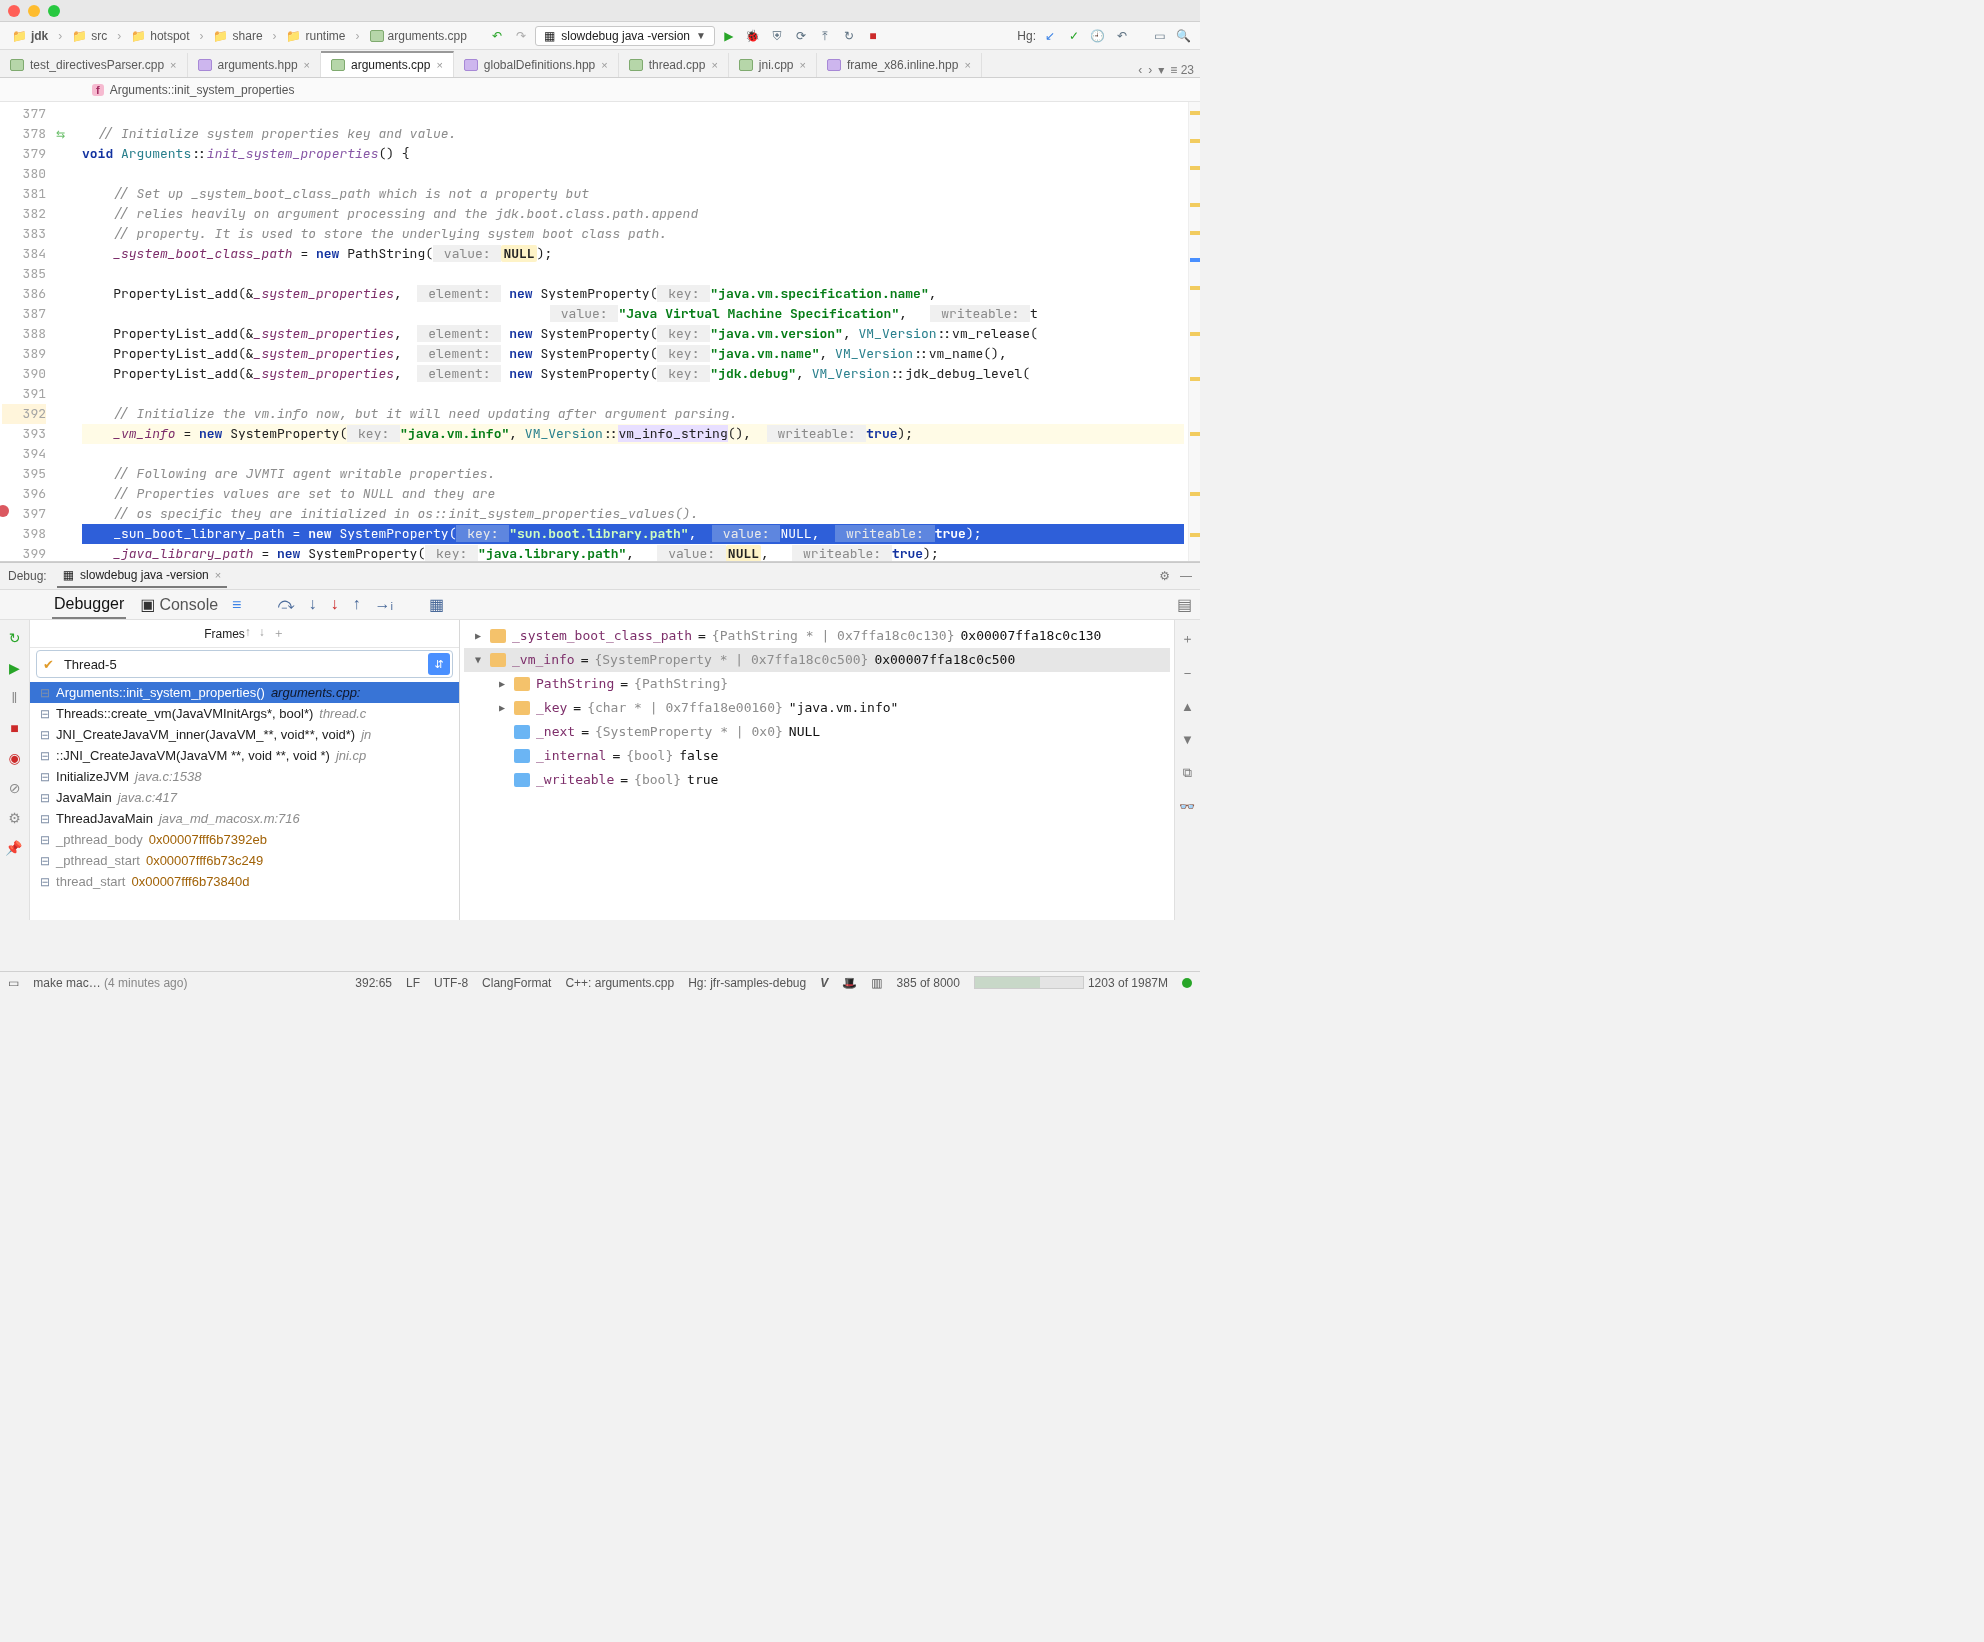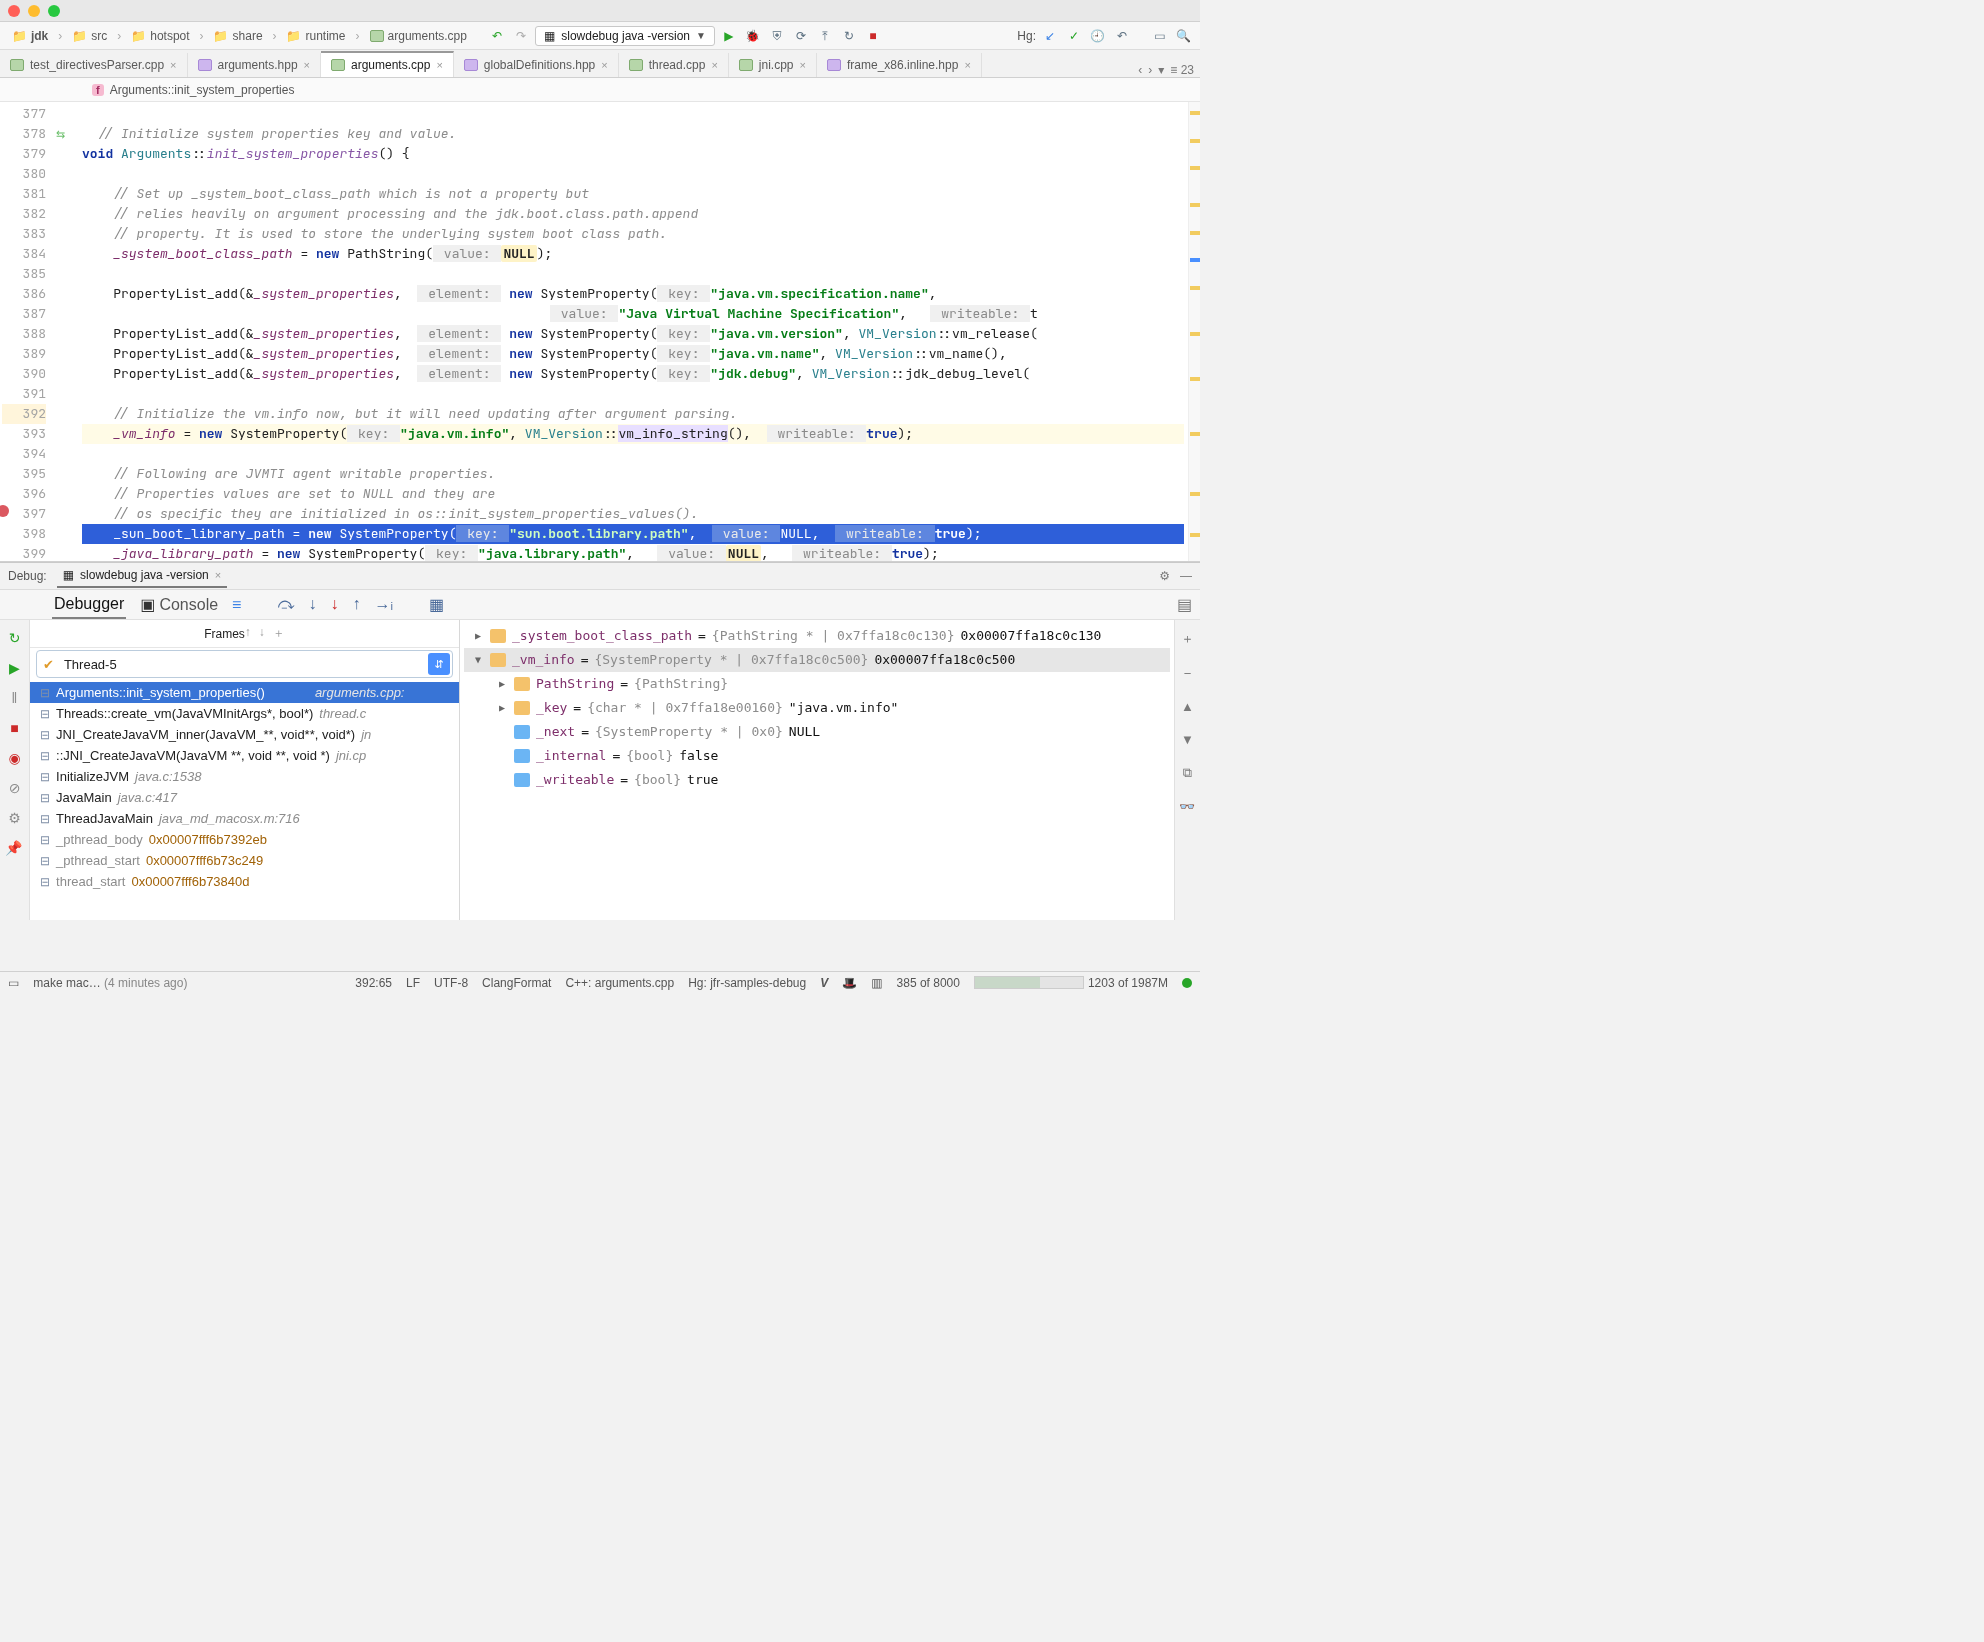--- a/index.html
+++ b/index.html
@@ -74,21 +74,21 @@
 .frames-pane { flex: 0 0 430px; display:flex; flex-direction:column; background:#fff; border-right:1px solid #d8d8d8;}
 .pane-hdr { height:28px; display:flex; align-items:center; justify-content:center; padding:0 8px; border-bottom:1px solid #e6e6e6; font-size:12px;}
 .thread-combo { height:28px; margin:2px 6px 4px 6px; display:flex; align-items:center; border:1px solid #bcd; border-radius:4px; background:#fff; }
 .thread-combo .chk { color:#e09b2b; padding:0 6px;}
 .thread-combo .sel { flex:1; padding:0 4px; font-size:13px;}
 .thread-combo .dd { width:22px; height:22px; background:#4a90ff; color:#fff; border-radius:3px; margin:2px; display:flex; align-items:center; justify-content:center; font-size:11px;}
 .frame-list { flex:1; overflow:auto; font-size:13px; }
 .frame { padding:3px 6px 3px 10px; display:flex; align-items:center; gap:6px; white-space:nowrap;}
 .frame .fi { color:#8190a8; font-size:12px; font-family: sans-serif;}
 .frame.active { background:#3874d6; color:#fff; }
-.frame.active .loc { color:#e5e5e5; font-style:italic;margin-left:44px;}
+.frame.active .loc { color:#0f172a; font-style:italic;}
 .frame .loc { color:#8c8c8c; font-style:italic;}
 .frame.dim { color:#8c8c8c;}
 .frame.dim .addr { color:#a16207; }
 
 .vars-pane { flex:1; background:#fff; display:flex; flex-direction:column;}
 .vars-hdr { height:28px; display:flex; align-items:center; gap:20px; padding:0 10px; border-bottom:1px solid #e6e6e6; font-size:12px;}
 .vtab { padding:4px 0; } .vtab.active { border-bottom:2px solid #818181; }
 .var-list { flex:1; padding:4px 4px; font-family:"Menlo",monospace; font-size:13px; line-height:22px;}
 .var-row { display:flex; align-items:center; gap:6px; padding:1px 4px;}
 .var-row.sel { background:#e6e6e6; }

